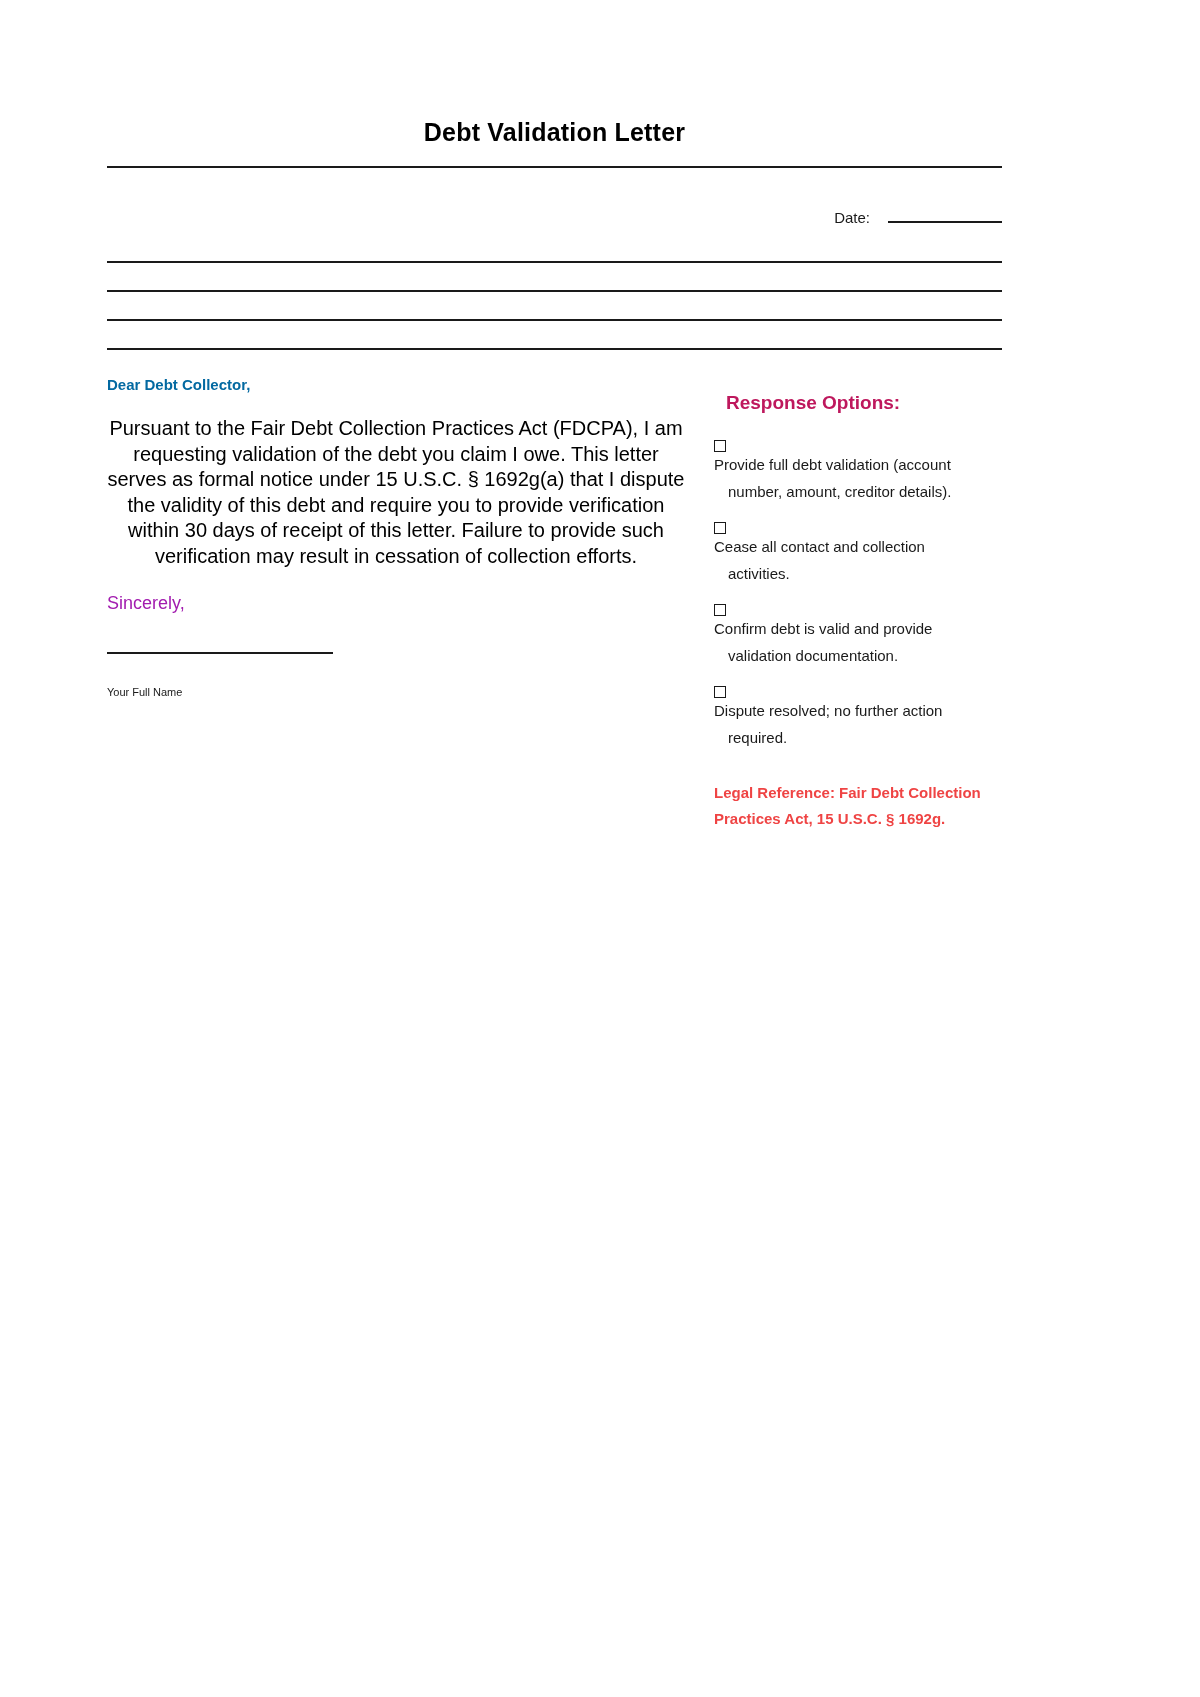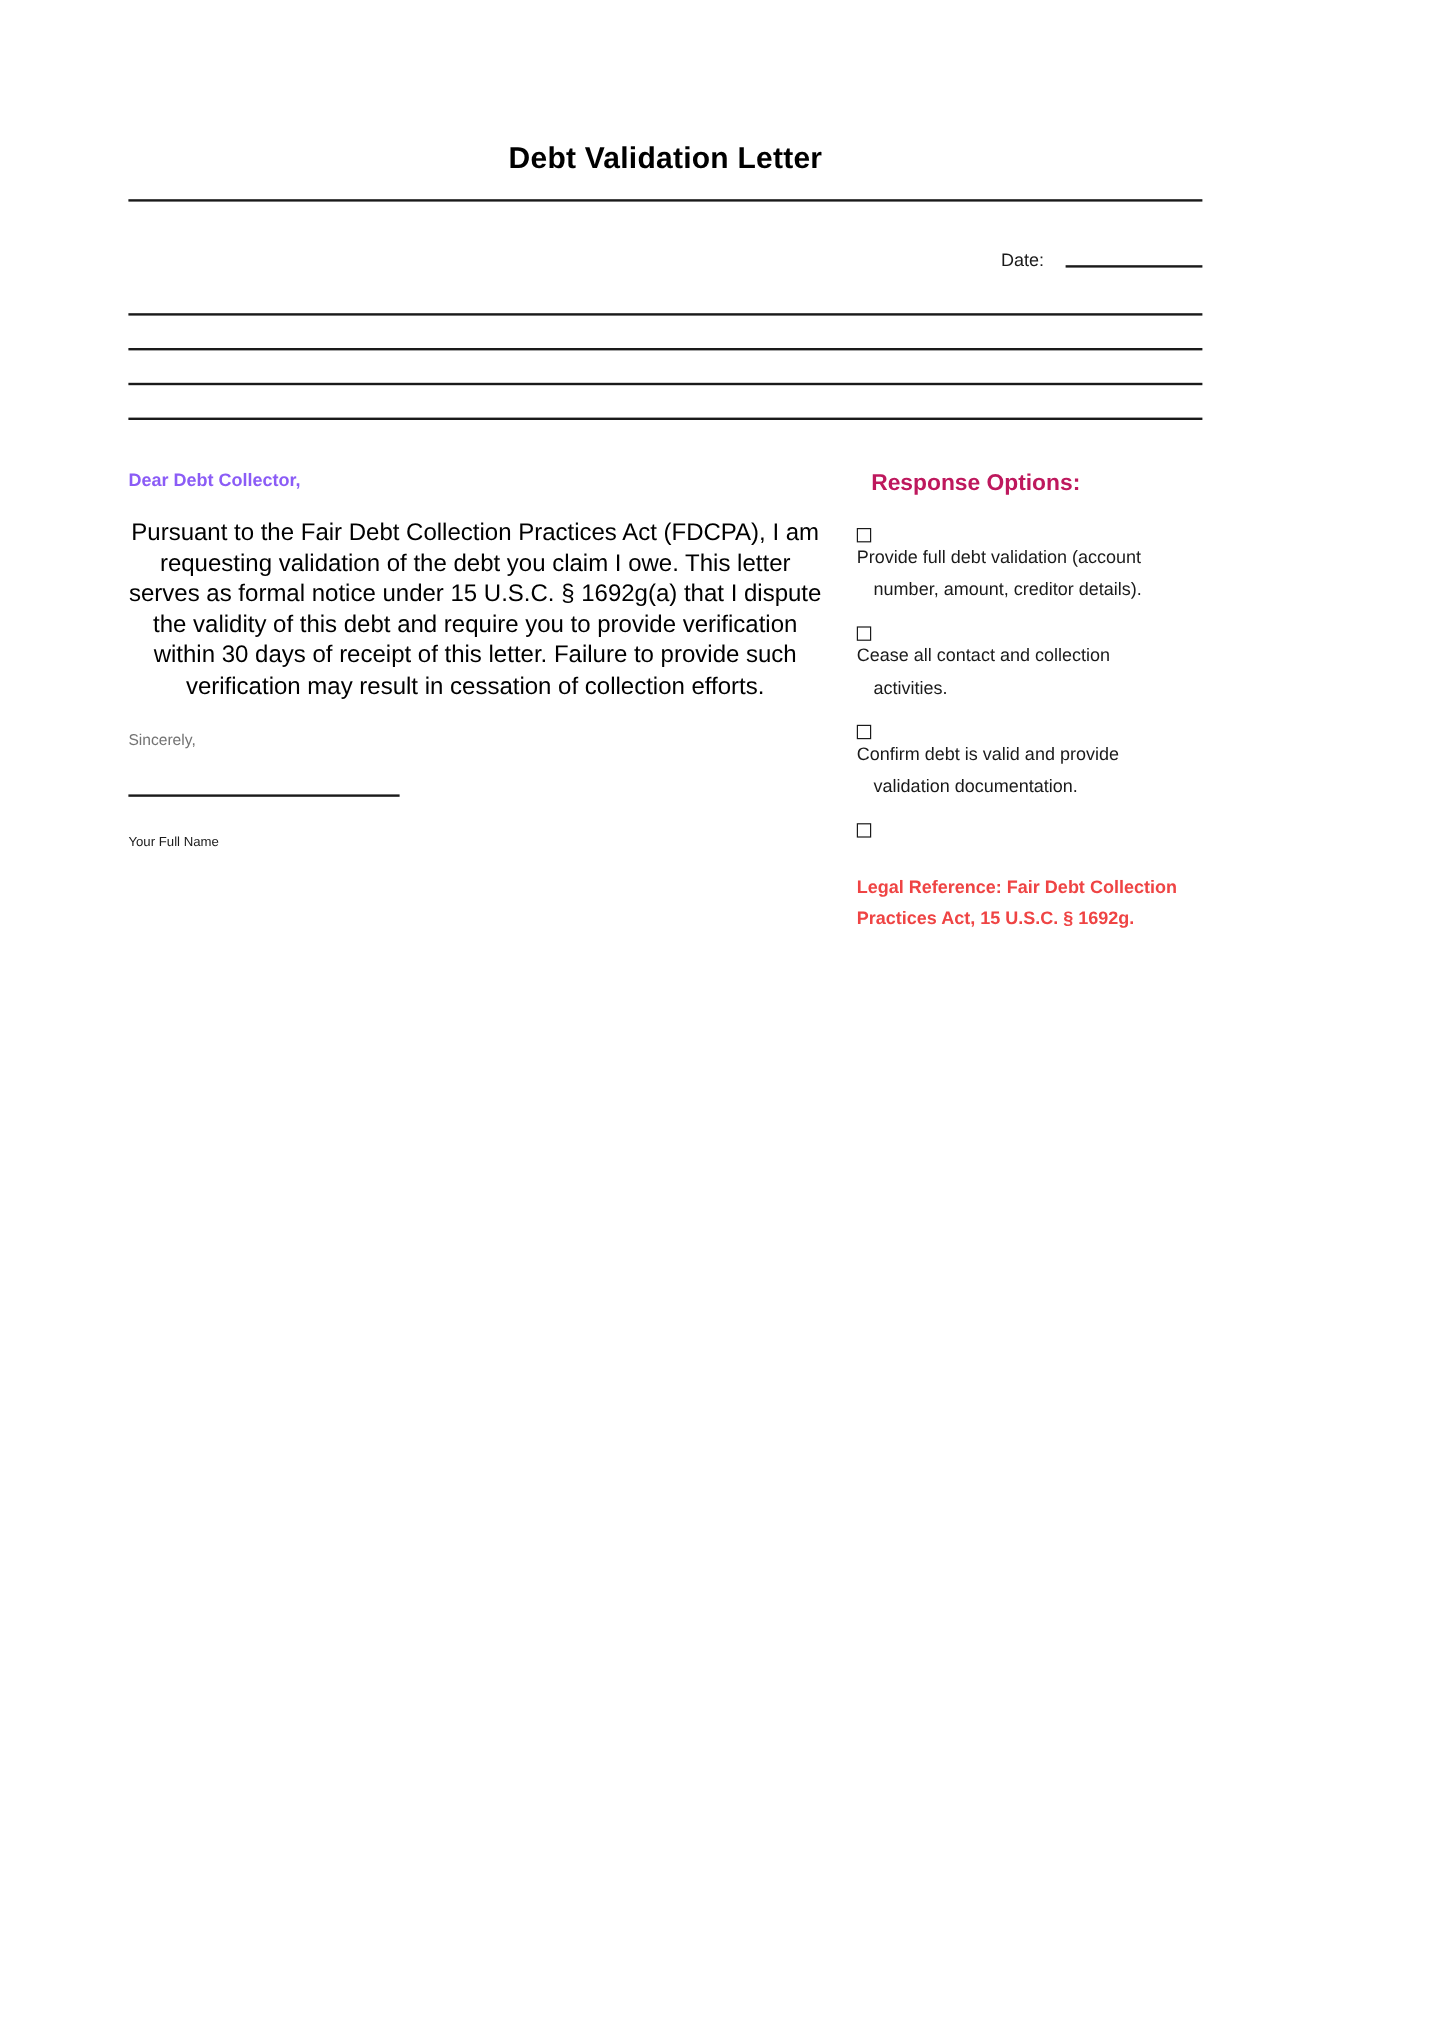--- a/index.html
+++ b/index.html
@@ -101,35 +101,35 @@
   .col-right {
     position: absolute;
     left: 607px;
     top: 16px;
     width: 288px;
   }
 
   .salutation {
     font-size: 15px;
     font-weight: bold;
-    color: #8b5cf6;
-    margin: 16px 0 23px 0;
+    color: #0369a1;
+    margin: 0 0 23px 0;
   }
 
   .body-para {
     font-size: 20px;
     line-height: 25.5px;
     color: #000000;
     margin: 0 0 24px 0;
     text-align: center;
   }
 
   .closing {
-    font-size: 13px;
-    color: #737373;
+    font-size: 18px;
+    color: #a21caf;
     margin: 0 0 38px 0;
   }
 
   .signature-line {
     width: 226px;
     height: 0;
     border-bottom: 2px solid #1a1a1a;
     margin: 0 0 32px 0;
   }
 
@@ -240,20 +240,24 @@
       <div class="option-row">
         <span class="option-box"></span>
         <span class="option-text">
           <span>Confirm debt is valid and provide</span>
           <span class="cont">validation documentation.</span>
         </span>
       </div>
 
       <div class="option-row">
         <span class="option-box"></span>
+        <span class="option-text">
+          <span>Dispute resolved; no further action</span>
+          <span class="cont">required.</span>
+        </span>
       </div>
 
       <p class="legal-ref">
         <span>Legal Reference: Fair Debt</span>
         <span>Collection Practices Act, 15 U.S.C. §</span>
         <span>1692g.</span>
       </p>
     </div>
 
   </div>

